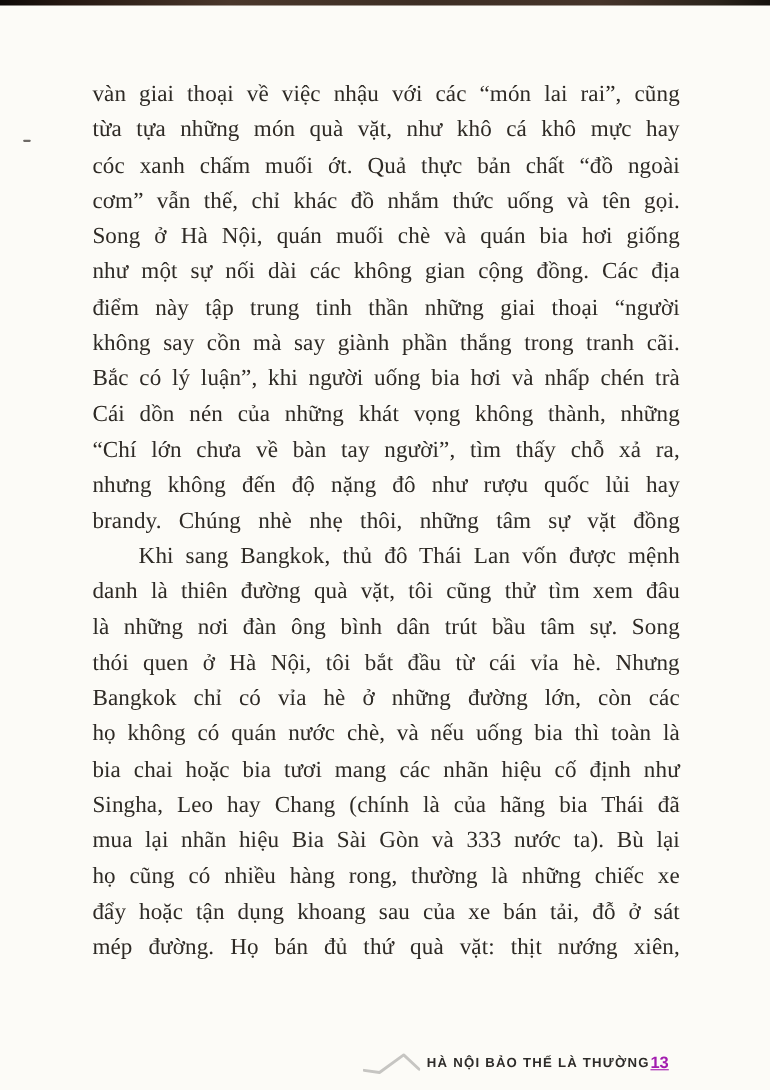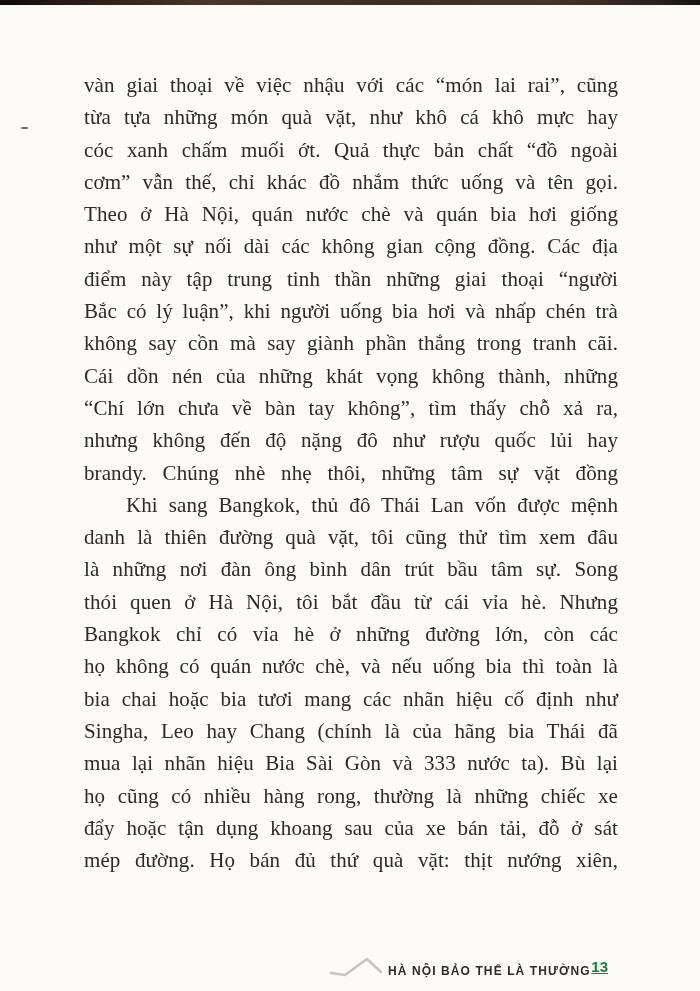--- a/index.html
+++ b/index.html
@@ -57,63 +57,63 @@
     left: 330px;
     top: 954px;
     width: 278px;
     display: flex;
     align-items: center;
     justify-content: space-between;
     font-family: "Liberation Sans", sans-serif;
   }
   .footer-left {
     display: flex;
-    align-items: flex-end;
+    align-items: center;
     gap: 6px;
   }
   .zigzag {
     flex: 0 0 auto;
     display: block;
   }
   .running-title {
     font-size: 12px;
     font-weight: 700;
     letter-spacing: 1.1px;
     color: #2d2b29;
     white-space: nowrap;
   }
   .page-number {
     font-size: 15px;
     font-weight: 700;
-    color: #15803d;
+    color: #a21caf;
     font-family: "Liberation Sans", sans-serif;
     text-decoration: underline;
   }
 </style>
 </head>
 <body>
 
 <div class="page">
 
   <div class="scan-top-bar"></div>
 
   <div class="margin-artifact"></div>
 
   <div class="body-text">
       <div class="line">vàn giai thoại về việc nhậu với các “món lai rai”, cũng</div>
       <div class="line">từa tựa những món quà vặt, như khô cá khô mực hay</div>
       <div class="line">cóc xanh chấm muối ớt. Quả thực bản chất “đồ ngoài</div>
       <div class="line">cơm” vẫn thế, chỉ khác đồ nhắm thức uống và tên gọi.</div>
-      <div class="line">Theo ở Hà Nội, quán nước chè và quán bia hơi giống</div>
+      <div class="line">Song ở Hà Nội, quán muối chè và quán bia hơi giống</div>
       <div class="line">như một sự nối dài các không gian cộng đồng. Các địa</div>
       <div class="line">điểm này tập trung tinh thần những giai thoại “người</div>
+      <div class="line">không say cồn mà say giành phần thắng trong tranh cãi.</div>
       <div class="line">Bắc có lý luận”, khi người uống bia hơi và nhấp chén trà</div>
-      <div class="line">không say cồn mà say giành phần thắng trong tranh cãi.</div>
       <div class="line">Cái dồn nén của những khát vọng không thành, những</div>
-      <div class="line">“Chí lớn chưa về bàn tay không”, tìm thấy chỗ xả ra,</div>
+      <div class="line">“Chí lớn chưa về bàn tay người”, tìm thấy chỗ xả ra,</div>
       <div class="line">nhưng không đến độ nặng đô như rượu quốc lủi hay</div>
       <div class="line">brandy. Chúng nhè nhẹ thôi, những tâm sự vặt đồng</div>
       <div class="line indent">Khi sang Bangkok, thủ đô Thái Lan vốn được mệnh</div>
       <div class="line">danh là thiên đường quà vặt, tôi cũng thử tìm xem đâu</div>
       <div class="line">là những nơi đàn ông bình dân trút bầu tâm sự. Song</div>
       <div class="line">thói quen ở Hà Nội, tôi bắt đầu từ cái vỉa hè. Nhưng</div>
       <div class="line">Bangkok chỉ có vỉa hè ở những đường lớn, còn các</div>
       <div class="line">họ không có quán nước chè, và nếu uống bia thì toàn là</div>
       <div class="line">bia chai hoặc bia tươi mang các nhãn hiệu cố định như</div>
       <div class="line">Singha, Leo hay Chang (chính là của hãng bia Thái đã</div>

